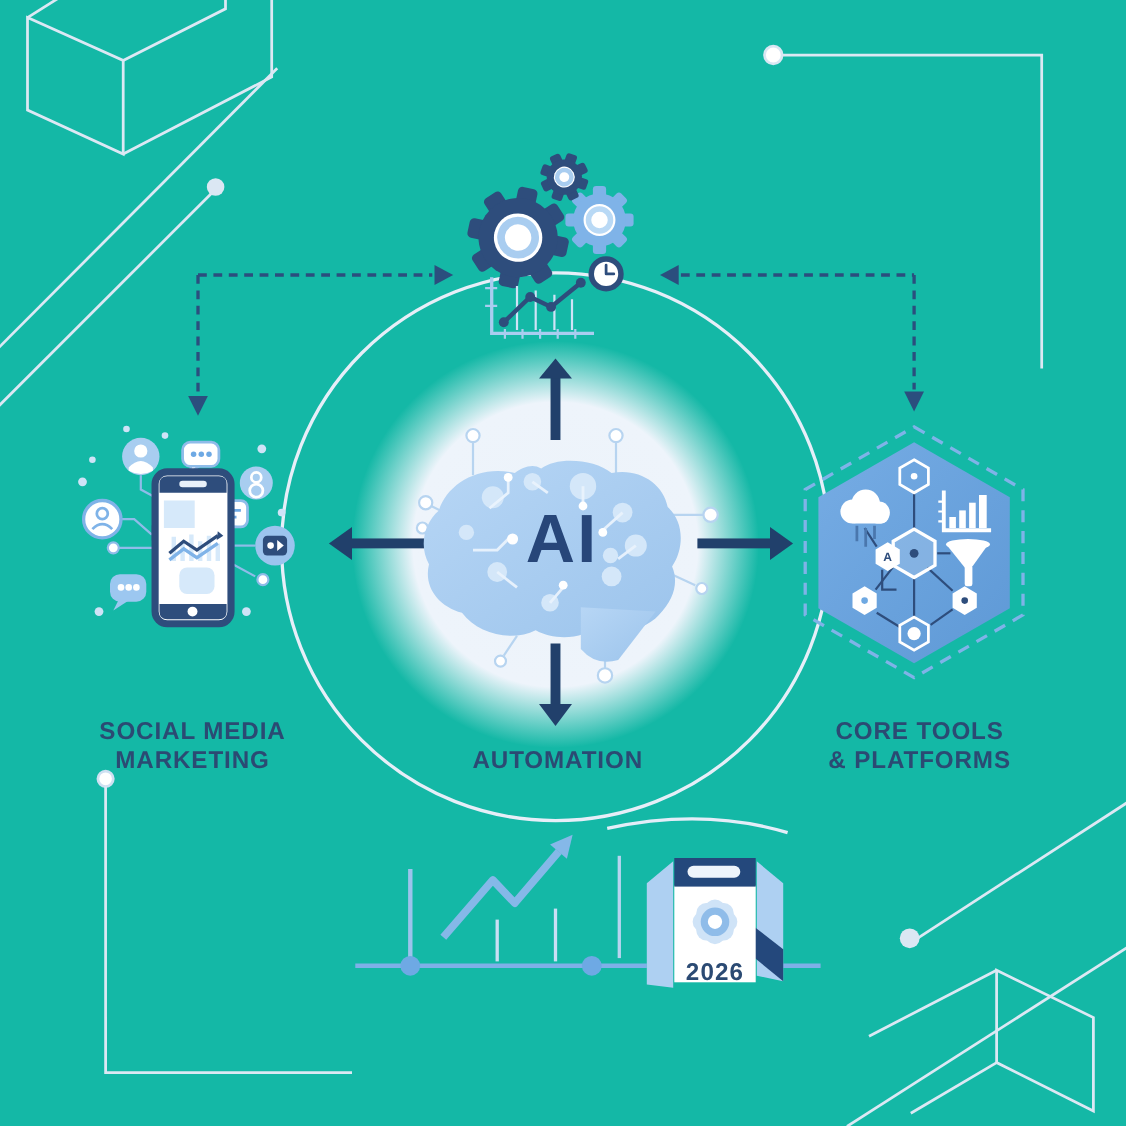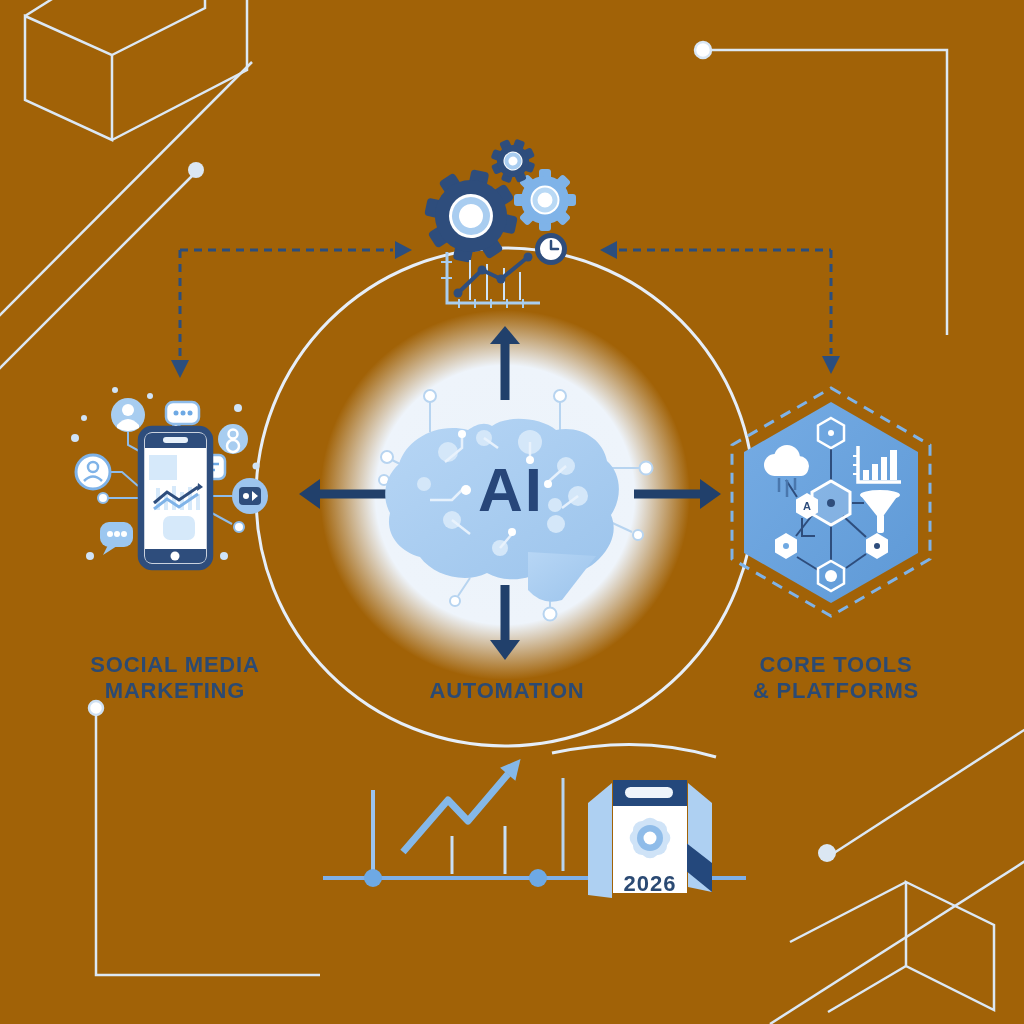--- a/index.html
+++ b/index.html
@@ -1,16 +1,16 @@
 <!DOCTYPE html>
 <html><head>
 <meta charset="utf-8">
 <style>
   html,body{margin:0;padding:0;background:#ffffff;}
-  .stage{position:relative;width:1024px;height:1024px;background:#a16207;overflow:hidden;
+  .stage{position:relative;width:1024px;height:1024px;background:#14b8a6;overflow:hidden;
          font-family:"Liberation Sans", sans-serif;}
   svg text{font-family:"Liberation Sans", sans-serif;}
   .lbl{font-size:22px;font-weight:700;fill:#2b4a73;letter-spacing:0.8px;}
   .ai-text{font-size:62px;font-weight:800;fill:#274679;letter-spacing:2px;}
   .year-text{font-size:22px;font-weight:700;fill:#2b4a73;letter-spacing:1px;}
 </style>
 </head>
 <body>
 
 <div class="stage">

